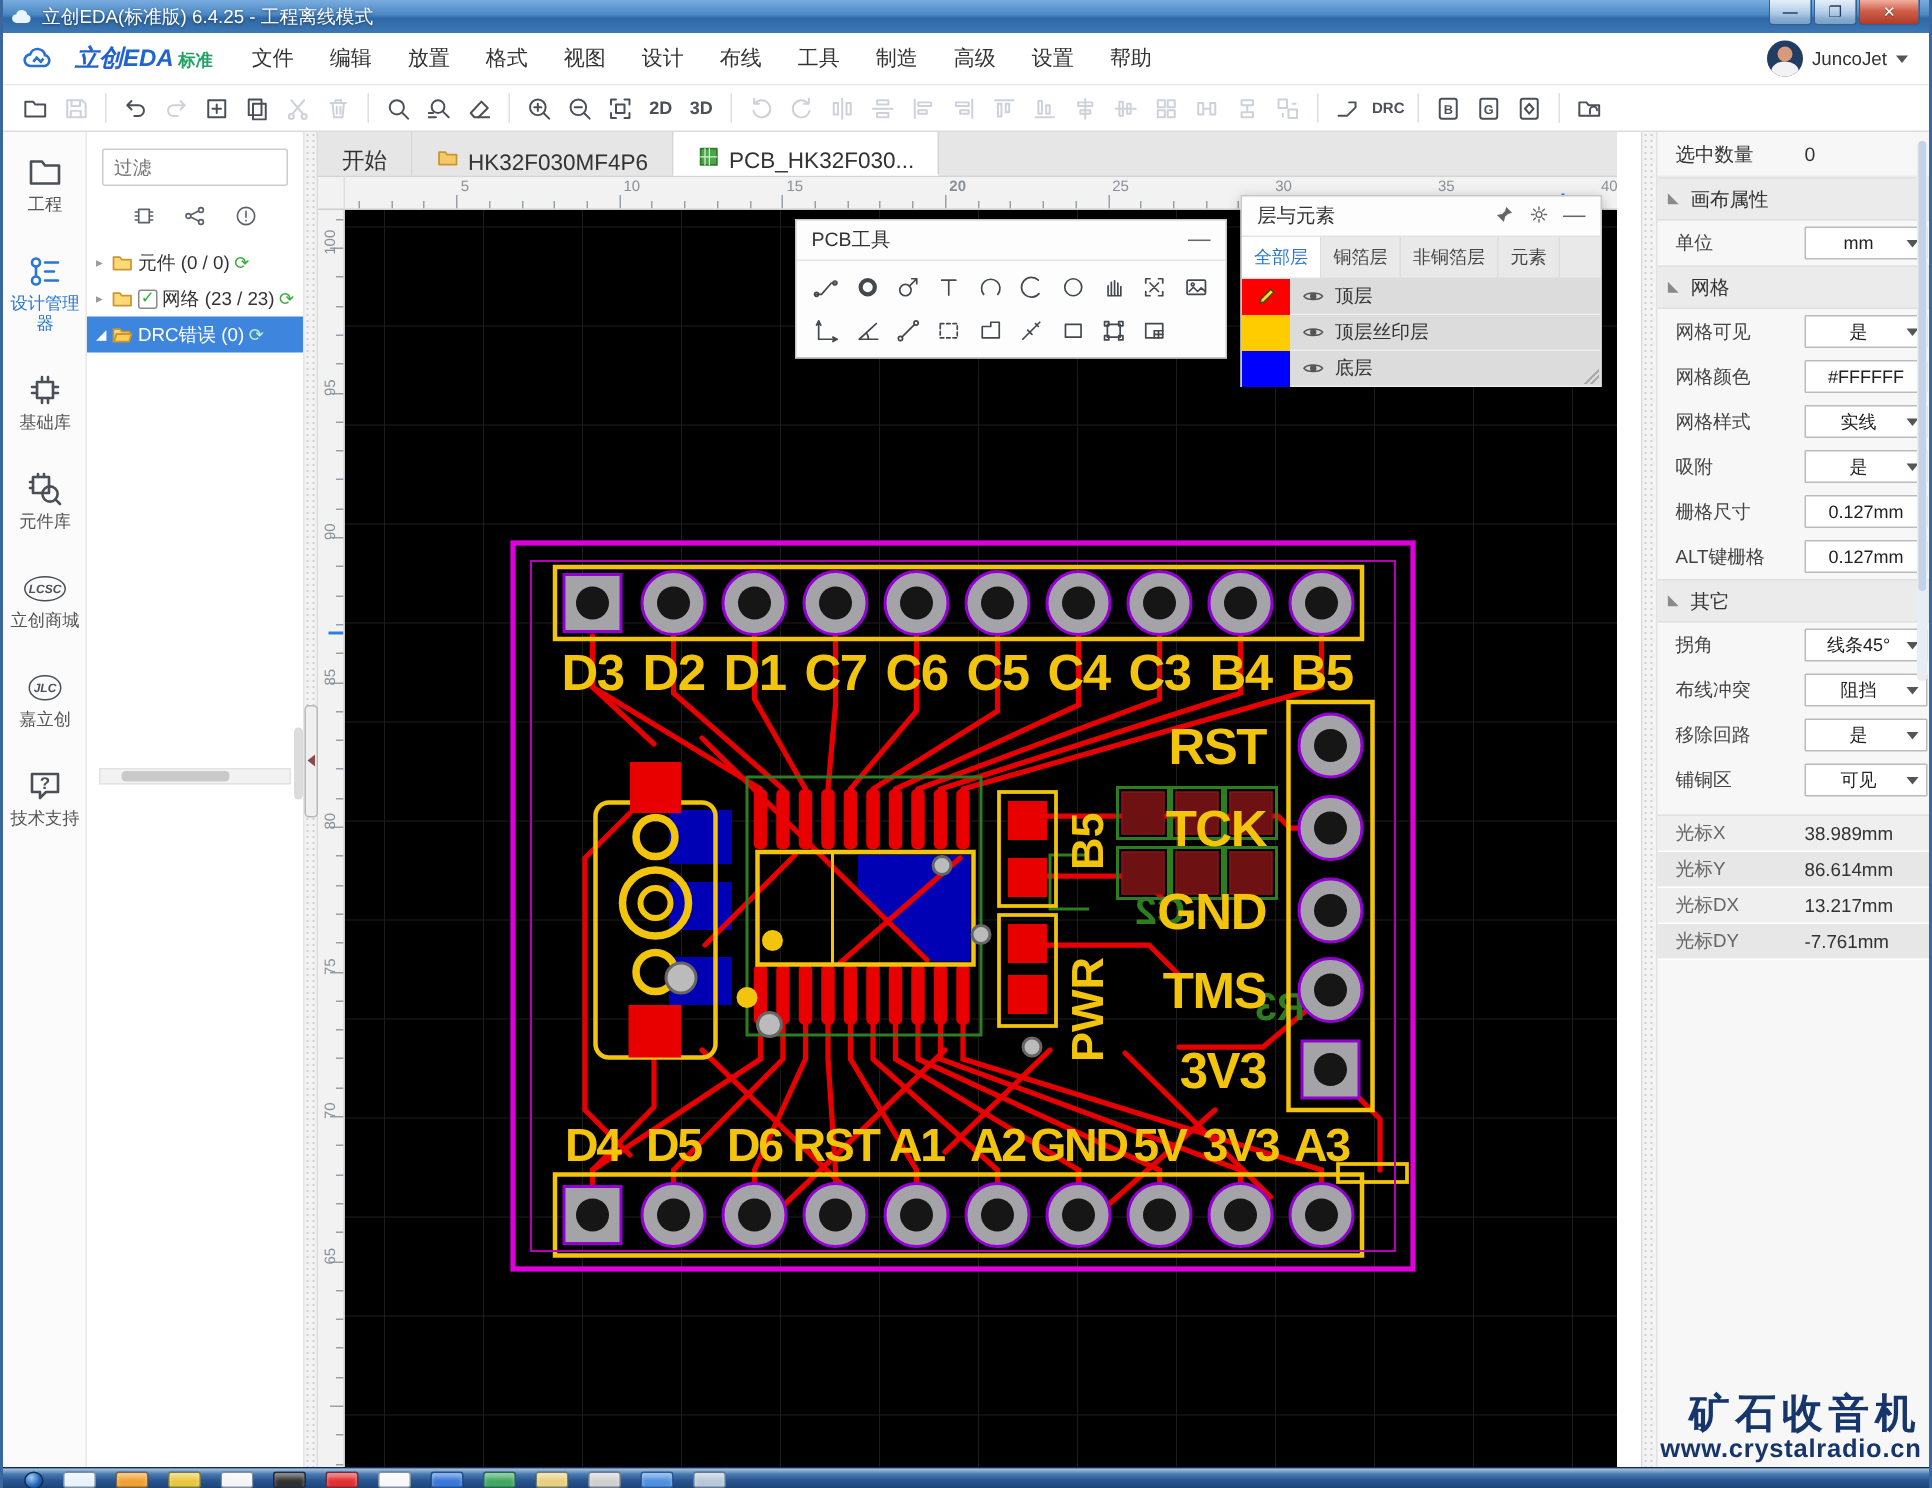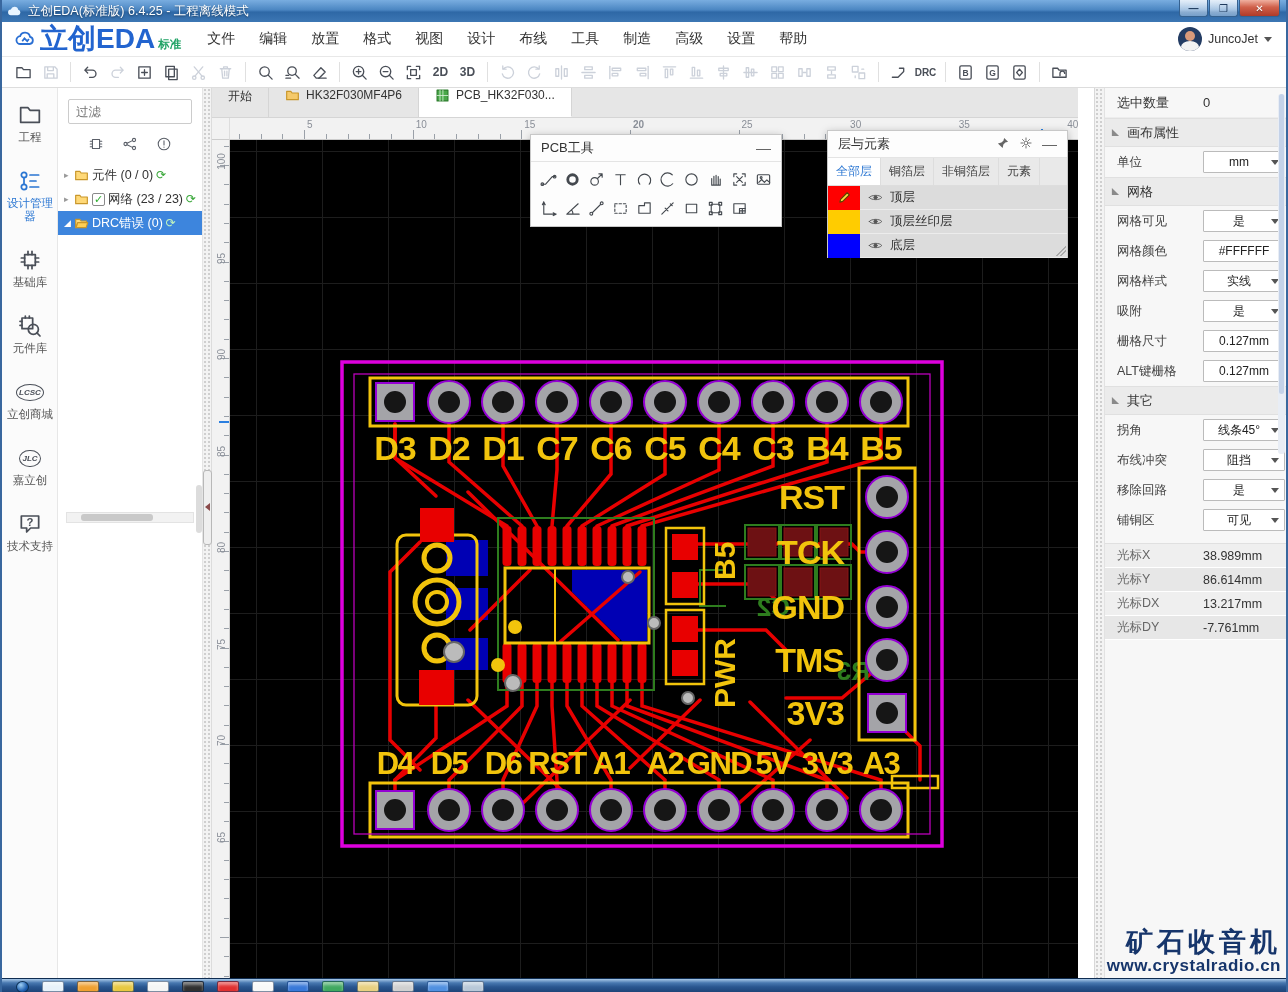--- a/index.html
+++ b/index.html
@@ -11,21 +11,21 @@
 .titlebar .t-icon{width:16px;height:14px;color:#e8f4ff;margin-right:5px;display:flex;align-items:center}
 .titlebar .t-text{font-size:12.5px;color:#fff;text-shadow:0 1px 2px rgba(0,0,0,.45)}
 .winbtns{position:absolute;right:6px;top:0;display:flex}
 .winbtn{width:29px;height:17px;margin-left:1px;background:linear-gradient(180deg,rgba(255,255,255,.8),rgba(200,220,240,.45));border:1px solid #35618f;border-top:none;border-radius:0 0 3px 3px;display:flex;align-items:center;justify-content:center;color:#1e3a5c;font-size:10px;font-weight:bold}
 .winbtn.close{width:41px;background:linear-gradient(180deg,#f0b0a0,#d0604a 45%,#b03a28)}
 .winbtn.close span{color:#fff;text-shadow:0 1px 1px rgba(0,0,0,.4)}
 
 .menubar{position:absolute;left:0;top:22px;right:0;height:35px;background:#fff;border-bottom:1px solid #e8e8e8;display:flex;align-items:center}
 .logo{display:flex;align-items:baseline;padding:0 14px 0 10px}
 .logo .cloud{color:#2a6fd3;width:26px;height:20px;align-self:center}
-.logo b{font-size:28px;color:#2264cf;letter-spacing:0;margin-left:2px}
+.logo b{font-size:16px;color:#2264cf;font-style:italic;letter-spacing:0;margin-left:12px}
 .logo i{font-size:11.5px;color:#21a366;font-style:normal;font-weight:bold;margin-left:3px}
 .menu-items{display:flex;gap:0}
 .menu-item{padding:6px 12px;font-size:14px;color:#333;cursor:default}
 .user-box{margin-left:auto;display:flex;align-items:center;gap:6px;padding-right:14px}
 .avatar{width:24px;height:24px;border-radius:50%;background:#233c63;position:relative;overflow:hidden}
 .avatar:before{content:"";position:absolute;left:7px;top:4px;width:10px;height:10px;border-radius:50%;background:#d99a7a}
 .avatar:after{content:"";position:absolute;left:3px;top:14px;width:18px;height:12px;border-radius:50%;background:#f2f2f2}
 .user-name{font-size:12.5px;color:#333}
 .caret{width:0;height:0;border-left:4px solid transparent;border-right:4px solid transparent;border-top:5px solid #555}
 
@@ -61,39 +61,39 @@
 .lp-hscroll{position:absolute;left:8px;top:424px;width:128px;height:11px;background:#f2f2f2;border:1px solid #e3e3e3;display:flex;align-items:center}
 .lp-hscroll .thumb{margin-left:14px;width:72px;height:7px;background:#c9c9c9;border-radius:3px}
 .lp-vscroll{position:absolute;right:0px;top:397px;width:6px;height:48px;background:#dcdcdc;border-radius:3px}
 
 .vsplitter{position:absolute;left:200px;top:0;width:10px;bottom:0;background:#f3f3f3;background-image:radial-gradient(#cfcfcf 1px,transparent 1px);background-size:4px 4px;border-left:1px solid #e5e5e5;border-right:1px solid #dcdcdc}
 .vsplitter .handle{position:absolute;left:0px;top:382px;width:9px;height:75px;background:#efefef;border:1px solid #b8b8b8;border-radius:3px}
 .vsplitter .handle:after{content:"";position:absolute;left:1px;top:32px;border-top:4px solid transparent;border-bottom:4px solid transparent;border-right:5px solid #8a4a4a}
 
 .canvas-wrap{position:absolute;left:210px;top:0;width:866px;bottom:0}
 .tabbar{position:absolute;left:0;top:0;right:0;height:30px;background:#e6e6e6;border-bottom:1px solid #d5d5d5;display:flex;align-items:stretch}
-.tab{display:flex;align-items:flex-start;gap:6px;padding:0 16px;font-size:12px;color:#333;border-right:1px solid #d5d5d5;background:#e6e6e6}
+.tab{display:flex;align-items:flex-end;gap:6px;padding:0 16px;font-size:15px;color:#333;border-right:1px solid #d5d5d5;background:#e6e6e6}
 .tab.active{background:#fff;border-bottom:1px solid #fff}
 .ruler-corner{position:absolute;left:0;top:30px;width:18px;height:22px;background:#f2f2f2;border-right:1px solid #ddd;border-bottom:1px solid #ccc}
 .hruler{position:absolute;left:18px;top:30px;width:848px;height:22px;background:#f2f2f2;border-bottom:1px solid #ccc;overflow:hidden}
 .hruler .num{position:absolute;top:1px;font-size:10px;color:#8a8f98}
 .hruler .tick{position:absolute;bottom:0;width:1px;background:#9aa0a8}
 .hruler .marker{position:absolute;bottom:0;width:2px;height:10px;background:#2b7fe0}
 .vruler{position:absolute;left:0;top:52px;width:18px;height:838px;background:#f2f2f2;border-right:1px solid #ccc;overflow:hidden}
 .vruler .num{position:absolute;left:0px;font-size:10px;color:#8a8f98;transform:rotate(-90deg);transform-origin:center;width:18px;text-align:center}
 .vruler .tick{position:absolute;right:0;height:1px;background:#9aa0a8}
 .vruler .marker{position:absolute;right:0;height:2px;width:10px;background:#2b7fe0}
 .canvas{position:absolute;left:18px;top:52px;width:848px;height:838px;background-color:#000;background-image:linear-gradient(#1d1d1d 1px,transparent 1px),linear-gradient(90deg,#1d1d1d 1px,transparent 1px);background-size:66px 66px;background-position:26px 11px}
 .canvas svg{position:absolute;left:0;top:0}
 
 .fpanel{position:absolute;background:#fdfdfd;border:1px solid #c8c8c8;box-shadow:0 2px 8px rgba(0,0,0,.25)}
 .fpanel .ptitle{height:27px;display:flex;align-items:center;padding:0 10px;font-size:13px;color:#333;border-bottom:1px solid #e4e4e4}
 .fpanel .ptitle .sp{margin-left:auto;display:flex;align-items:center;gap:9px;color:#666}
 .minus{font-size:15px;color:#666;line-height:10px}
-.pcbtools{left:318px;top:46px;width:252px;height:93px}
+.pcbtools{left:318px;top:58px;width:288px;height:93px}
 .toolgrid{display:grid;grid-template-columns:repeat(10,1fr);padding:3px 6px 0}
 .toolgrid .tool{height:29px;display:flex;align-items:center;justify-content:center;color:#44494f}
 .layers{left:615px;top:42px;width:241px;height:128px}
 .ltabs{display:flex;background:#e9e9e9;border-bottom:1px solid #ddd}
 .ltab{padding:5px 8px;font-size:12px;color:#444;border-right:1px solid #ddd;white-space:nowrap}
 .ltab.active{background:#fff;color:#2a76d2}
 .lrow{display:flex;align-items:center;height:24px;background:#dcdcdc;border-bottom:1px solid #ececec}
 .lrow .sw{width:32px;height:24px;flex:0 0 32px;display:flex;align-items:center;justify-content:center}
 .lrow .eye{width:30px;display:flex;justify-content:center;color:#555}
 .lrow .lname{font-size:12.5px;color:#333}

